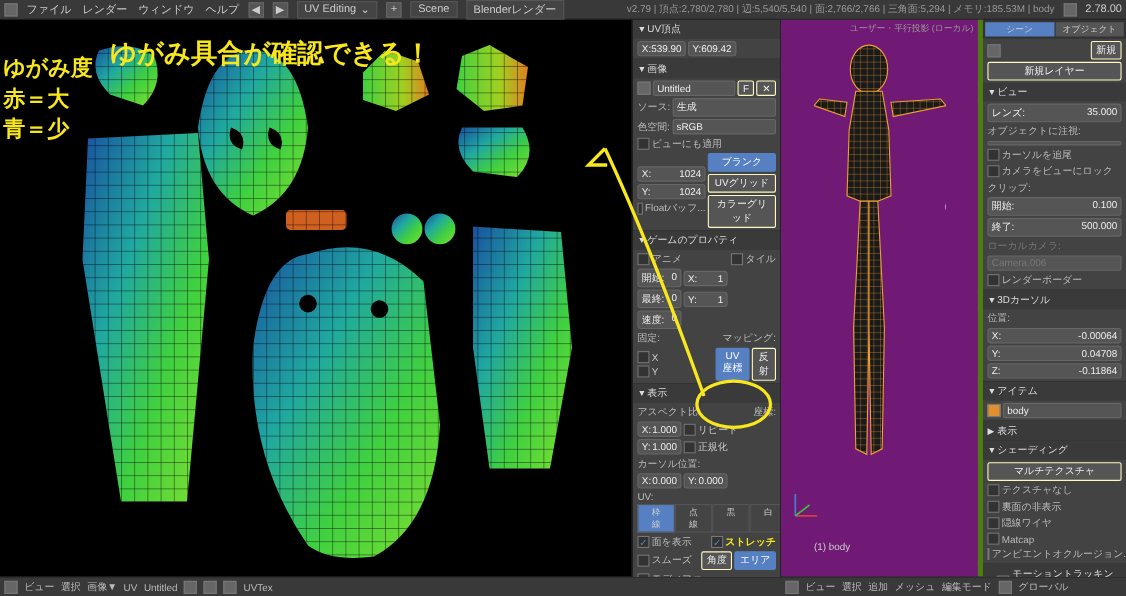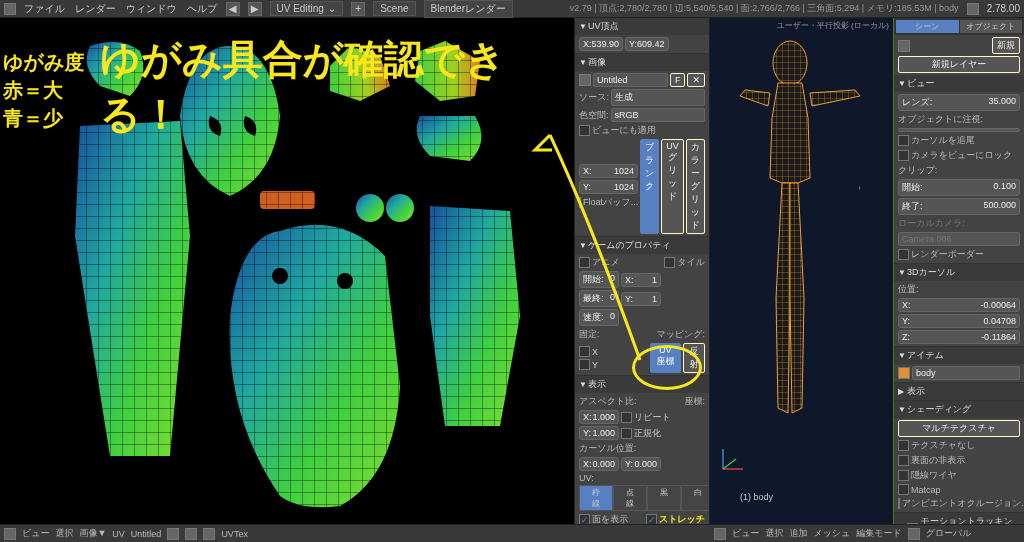--- a/index.html
+++ b/index.html
@@ -10,21 +10,21 @@
 .topbar .menu { display: flex; gap: 10px; color: #ccc; }
 .topbar .menu span { cursor: default; }
 .topbar .icon-btn { width: 14px; height: 14px; background: #555; border: 1px solid #666; display: inline-flex; align-items: center; justify-content: center; }
 .topbar .dropdown { background: #444; border: 1px solid #555; padding: 1px 6px; display: flex; align-items: center; gap: 4px; }
 .topbar .info { margin-left: auto; color: #999; font-size: 9px; }
 
 
 .main { display: flex; height: calc(100% - 36px); }
 .uv-area { width: 575px; background: #000; position: relative; border-right: 1px solid #222; }
 .mid-panel { width: 135px; background: #434343; overflow-y: hidden; font-size: 9px; border-right: 1px solid #222; }
-.view3d { width: 184px; background: #0f172a; position: relative; border-right: 1px solid #4d7c0f; }
+.view3d { width: 184px; background: #701a75; position: relative; border-right: 5px solid #4d7c0f; }
 .right-panel { width: 130px; background: #434343; overflow-y: hidden; font-size: 9px; }
 
 
 .panel { border-bottom: 1px solid #333; }
 .panel-hdr { background: #3a3a3a; padding: 2px 4px; display: flex; align-items: center; gap: 3px; color: #ddd; }
 .panel-hdr .tri { width: 6px; font-size: 8px; }
 .panel-body { padding: 2px 4px; display: flex; flex-direction: column; gap: 2px; }
 .row { display: flex; align-items: center; gap: 2px; }
 .lbl { flex: 0 0 auto; color: #bbb; font-size: 9px; }
 .fld { flex: 1; background: #555; border: 1px solid #666; padding: 1px 3px; color: #eee; font-size: 9px; border-radius: 2px; min-width: 0; }
@@ -41,21 +41,21 @@
 .figure { position: absolute; top: 20px; left: 30px; width: 120px; height: 420px; }
 .figure svg { width: 100%; height: 100%; }
 .axis { position: absolute; bottom: 50px; left: 8px; width: 30px; height: 30px; }
 
 
 .uv-shapes { position: absolute; top: 18px; left: 50px; width: 500px; height: 480px; }
 .uv-shapes svg { width: 100%; height: 100%; }
 
 
 .annot { position: absolute; font-family: "Comic Sans MS", cursive, sans-serif; color: #F8E71C; font-weight: bold; pointer-events: none; }
-.annot.a1 { top: 14px; left: 100px; font-size: 40px; }
+.annot.a1 { top: 14px; left: 100px; font-size: 24px; }
 .annot.a2 { top: 30px; left: 3px; font-size: 20px; line-height: 1.4; }
 .arrow-svg { position: absolute; top: 120px; left: 530px; width: 140px; height: 280px; pointer-events: none; }
 .circle-annot { position: absolute; top: 345px; left: 632px; width: 70px; height: 45px; border: 3px solid #F8E71C; border-radius: 50%; pointer-events: none; }
 
 
 .editor-hdr { height: 18px; background: #393939; border-top: 1px solid #222; display: flex; align-items: center; padding: 0 4px; gap: 6px; font-size: 9px; color: #bbb; }
 .bot-row { display: flex; }
 
 
 .props-tabs { display: flex; gap: 1px; background: #333; padding: 2px; }
@@ -212,21 +212,21 @@
               </div>
             <div class="num">
                 <span>Y:</span>
                 <span>1024</span>
               </div>
             <div class="row">
                 <span class="chk"></span>
                 <span class="lbl">Floatバッフ...</span>
               </div>
           </div>
-          <div style="flex:1;display:flex;flex-direction:row;gap:2px">
+          <div style="flex:1;display:flex;flex-direction:column;gap:2px">
             <div class="btn blue">ブランク</div>
             <div class="btn">UVグリッド</div>
             <div class="btn">カラーグリッド</div>
           </div>
         </div>
       </div>
     </div>
     <div class="panel">
       <div class="panel-hdr">
           <span class="tri">▼</span>

